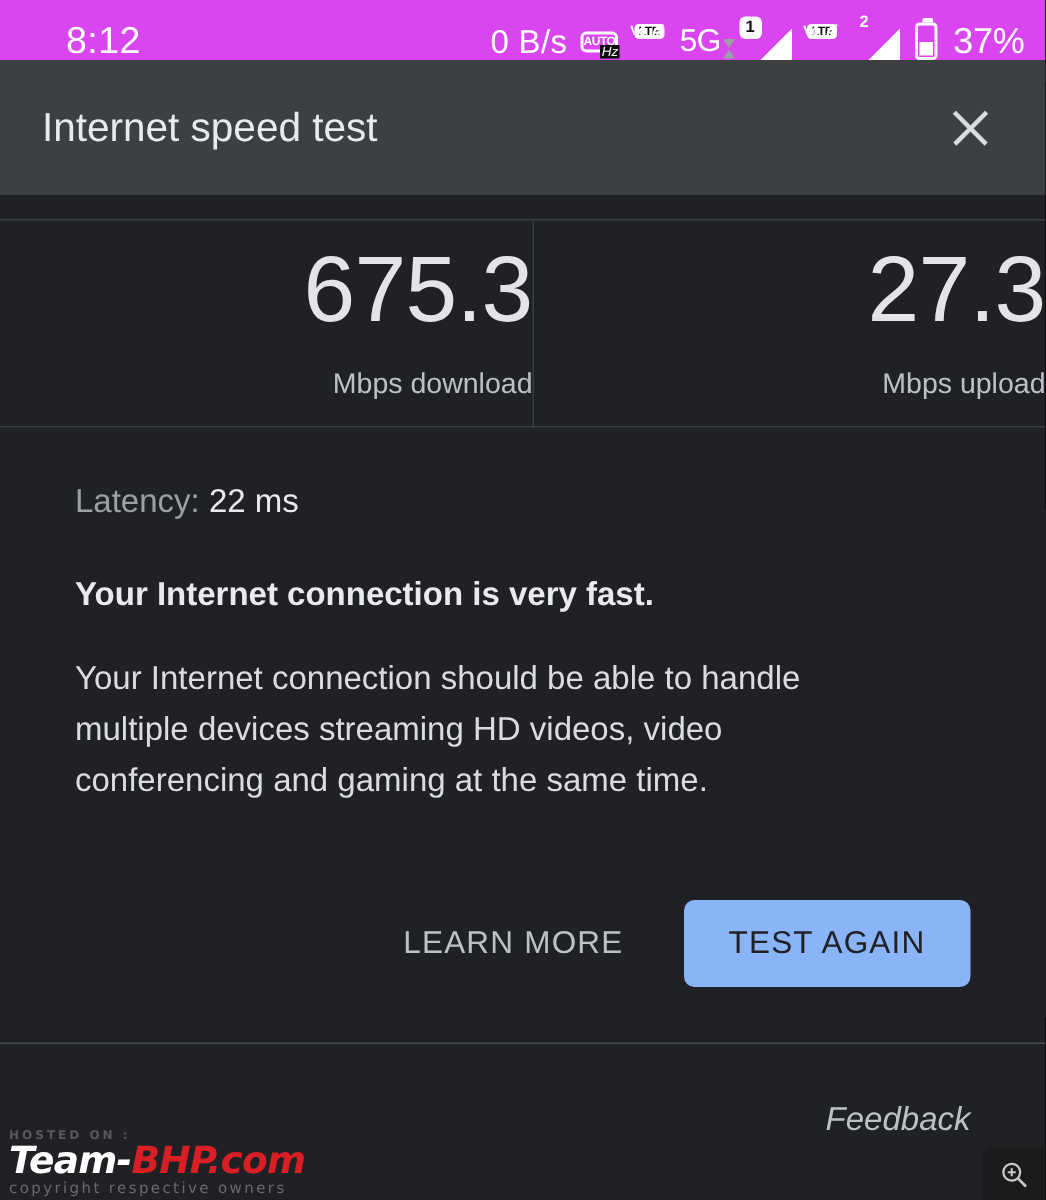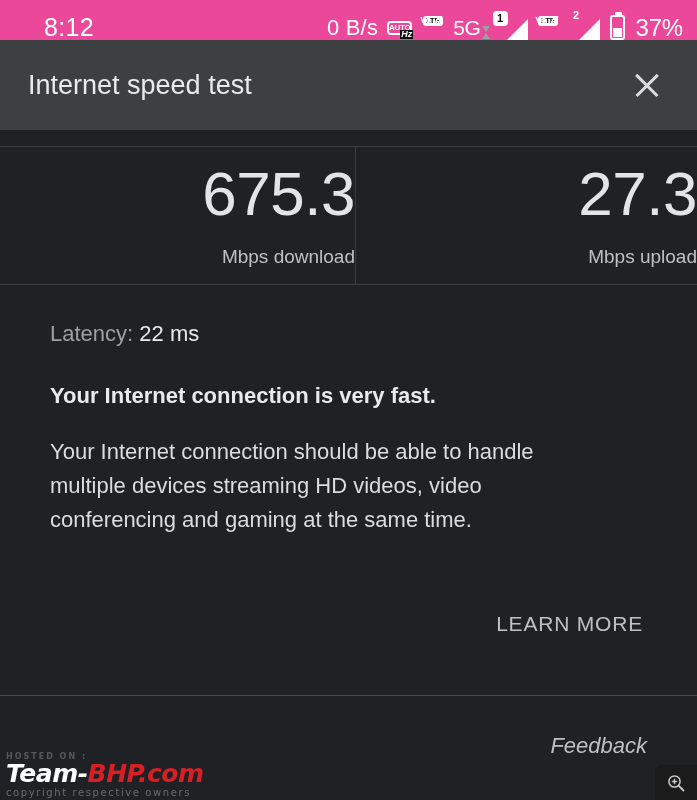--- a/index.html
+++ b/index.html
@@ -18,21 +18,21 @@
     background: #202124;
     overflow: hidden;
   }
 
   
   .statusbar {
     position: absolute;
     top: 0; left: 0;
     width: 697px;
     height: 55px;
-    background: #ec4899;
+    background: #d946ef;
     display: flex;
     align-items: center;
     justify-content: space-between;
     padding: 0 14px 0 44px;
     box-sizing: border-box;
     color: #ffffff;
   }
   .status-clock {
     font-size: 25px;
     letter-spacing: 0.3px;
@@ -65,21 +65,21 @@
     line-height: 1;
     color: #fff;
     letter-spacing: -0.3px;
   }
   .icon-autohz .hz {
     position: absolute;
     right: -3px;
     bottom: -6px;
     font-size: 9px;
     font-style: italic;
-    font-weight: bold;
+    font-weight: normal;
     color: #fff;
     background: #0d0d0d;
     padding: 0 1px;
     line-height: 1;
   }
   .icon-volte {
     position: relative;
     width: 27px;
     height: 24px;
     display: flex;
@@ -476,20 +476,21 @@
       <span>Latency:</span>
       <span class="val">22 ms</span>
     </div>
 
     <div class="headline">Your Internet connection is very fast.</div>
     <div class="bodytext">Your Internet connection should be able to handle multiple devices streaming HD videos, video conferencing and gaming at the same time.</div>
   </div>
 
   <div class="actions">
     <button class="btn-text">LEARN MORE</button>
+    <button class="btn-filled">TEST AGAIN</button>
   </div>
 
   <div class="footer-divider"></div>
   <div class="feedback">Feedback</div>
 
   <div class="watermark">
     <div class="wm-hosted">HOSTED ON :</div>
     <div class="wm-main"><span>Team-</span><span class="red">BHP</span><span class="red">.com</span></div>
     <div class="wm-copy">copyright respective owners</div>
   </div>

